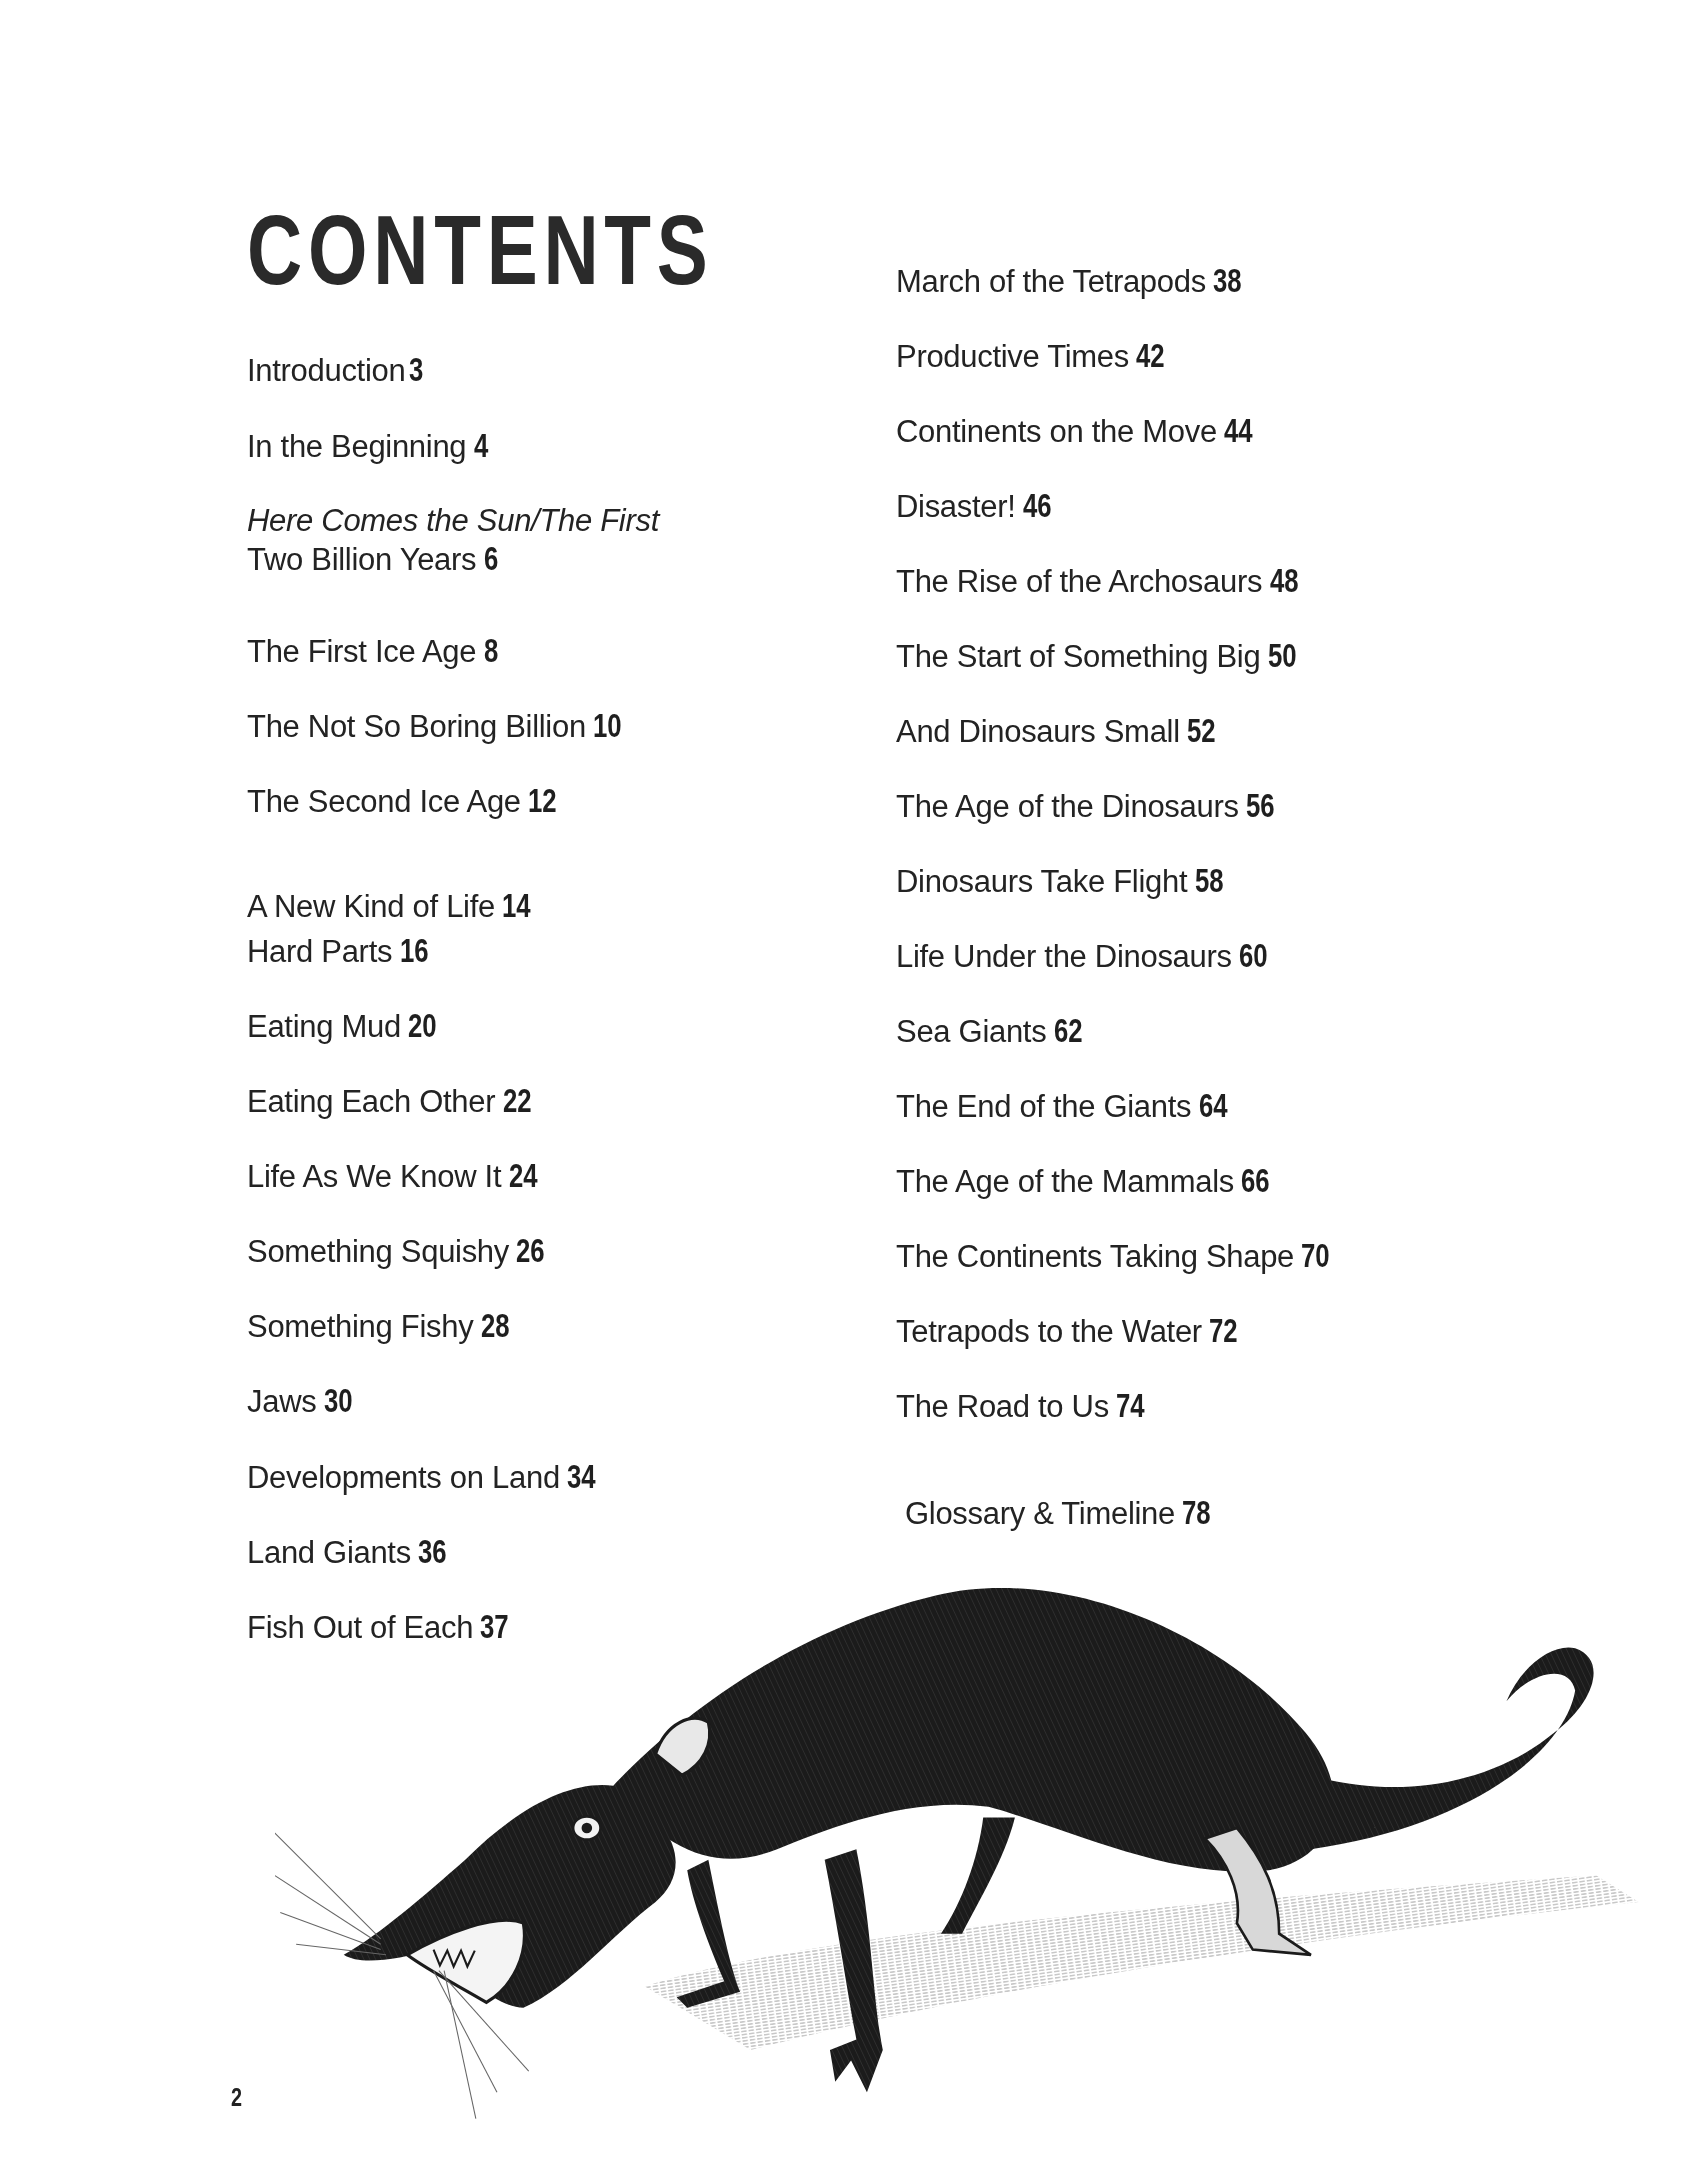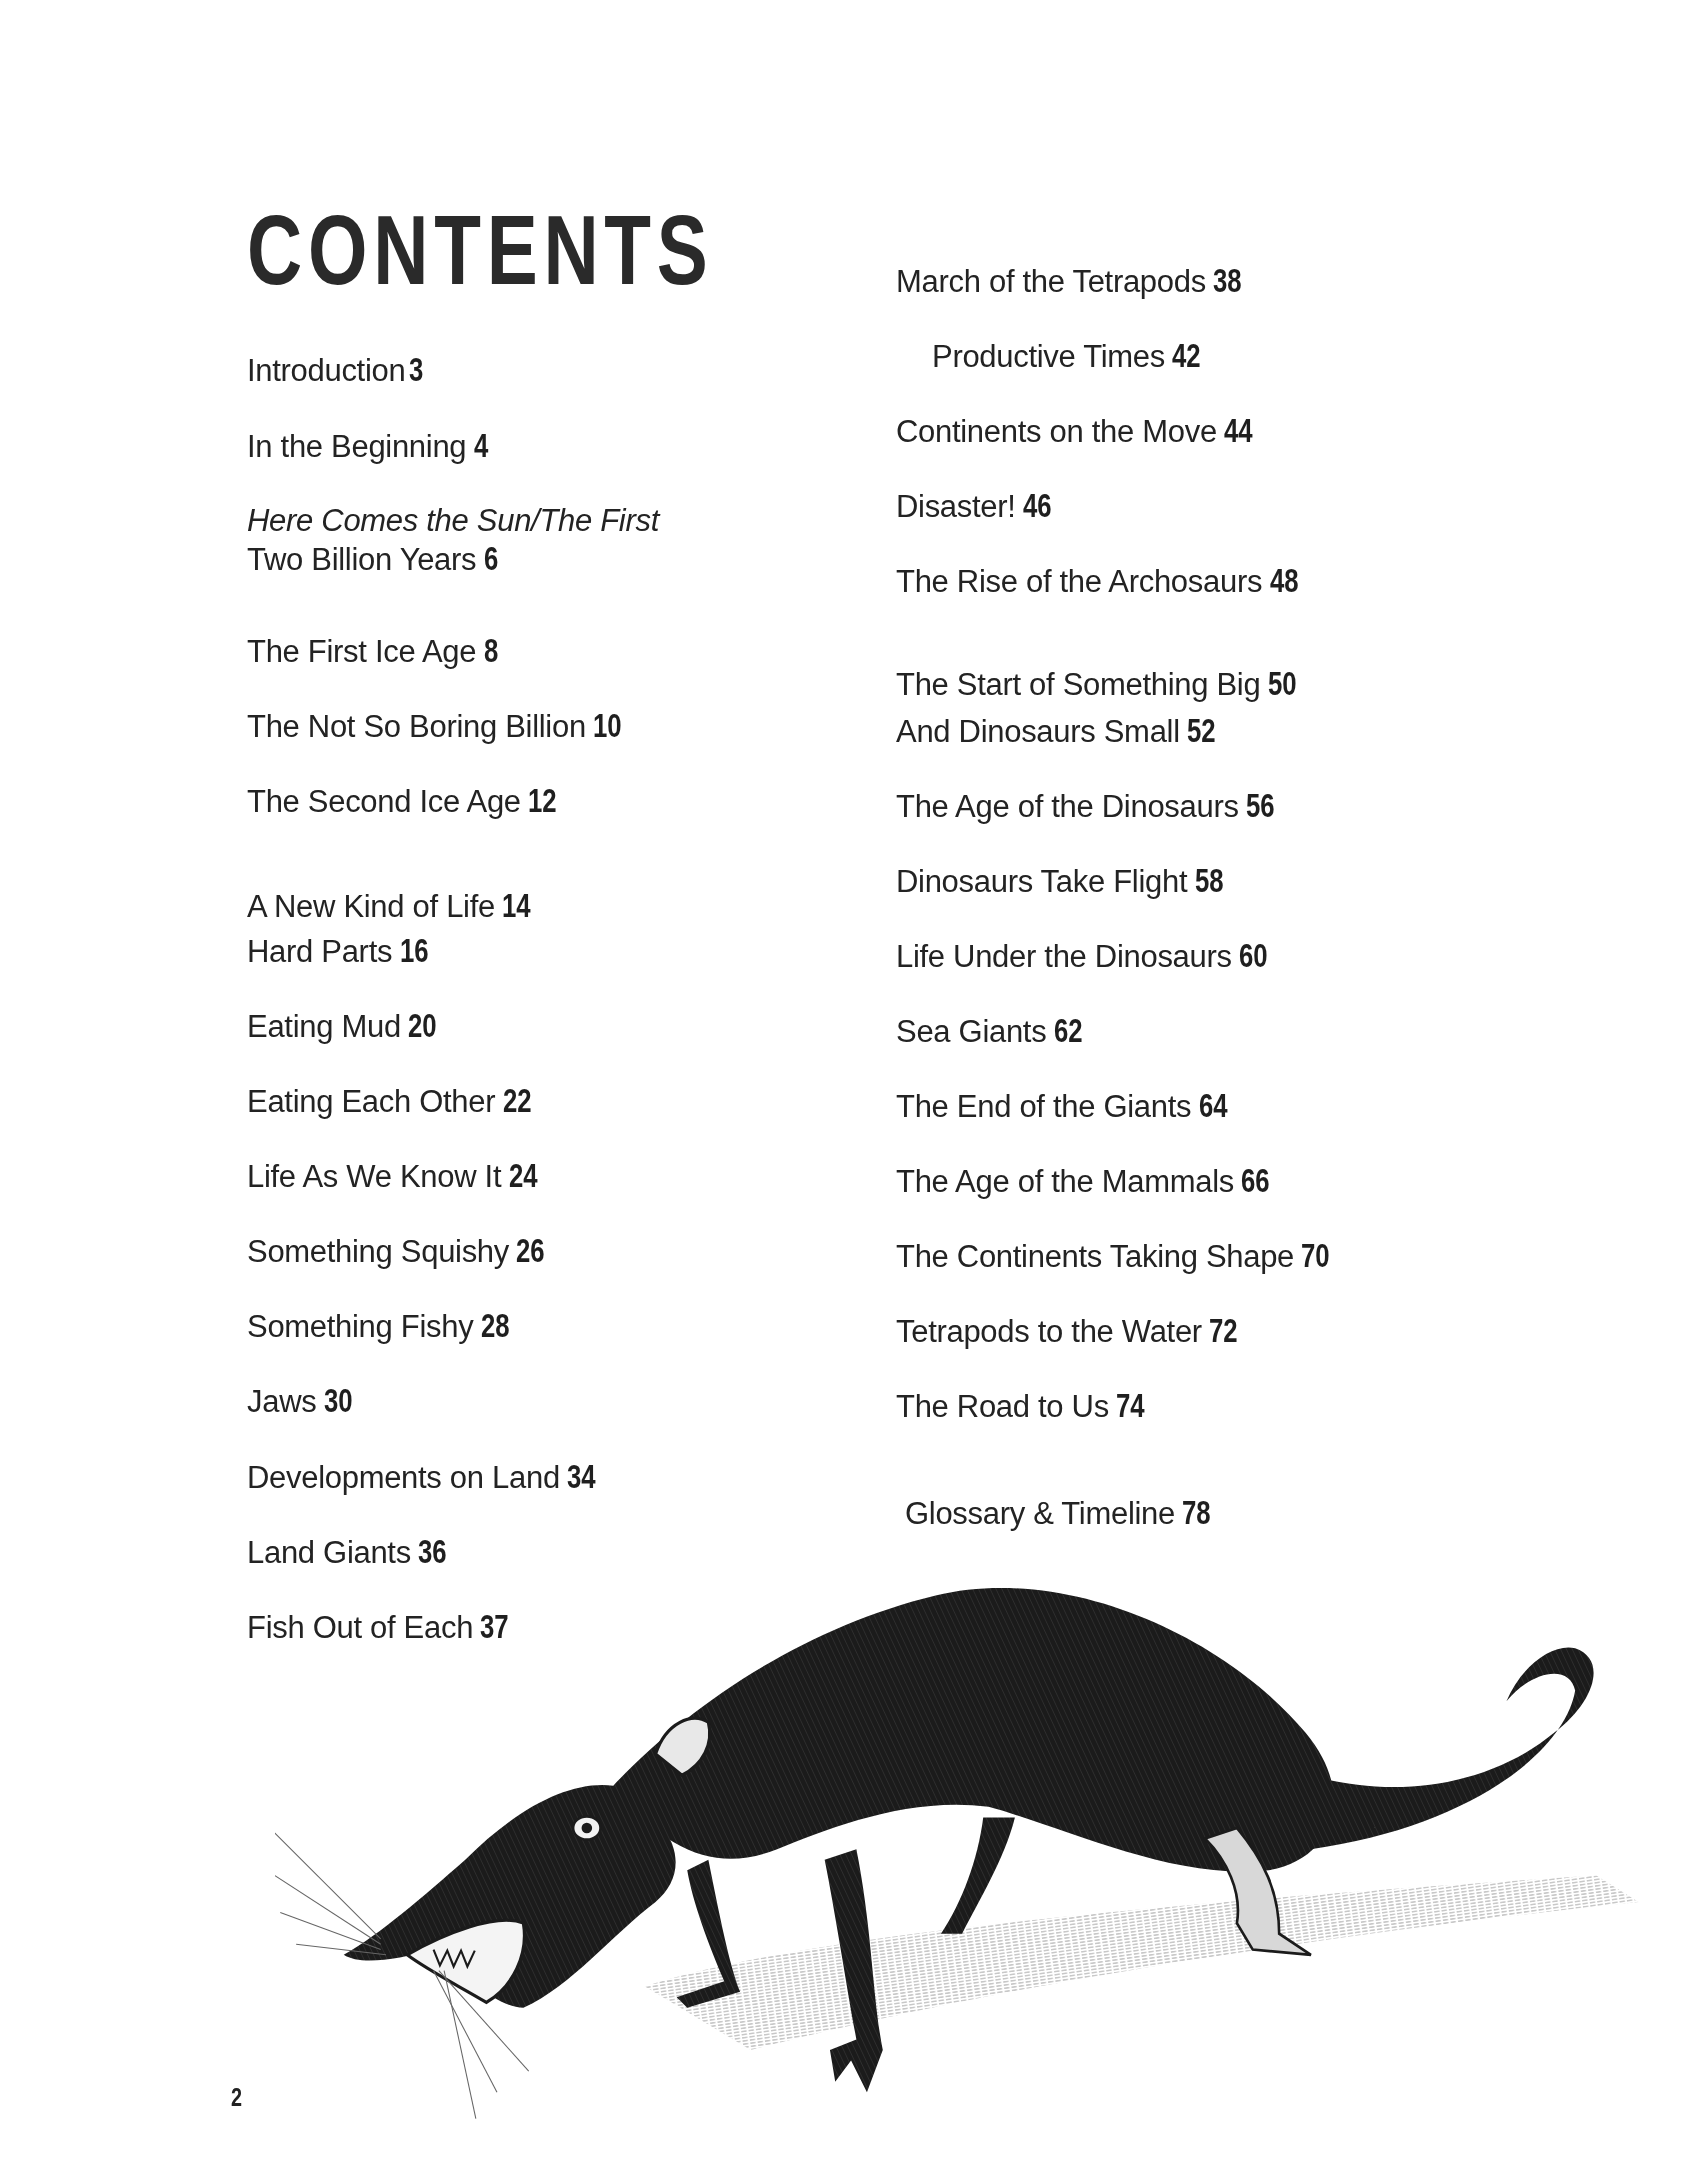--- a/index.html
+++ b/index.html
@@ -91,33 +91,33 @@
   </div>
   <div class="entry" style="left:0; top:1608px;">
     <span class="label">Fish Out of Each</span><span class="page">37</span>
   </div>
 </div>
 
 <div class="col right">
   <div class="entry" style="left:0; top:262px;">
     <span class="label">March of the Tetrapods</span><span class="page">38</span>
   </div>
-  <div class="entry" style="left:0; top:337px;margin-left:36px;">
+  <div class="entry" style="left:0; top:337px;">
     <span class="label">Productive Times</span><span class="page">42</span>
   </div>
   <div class="entry" style="left:0; top:412px;">
     <span class="label">Continents on the Move</span><span class="page">44</span>
   </div>
   <div class="entry" style="left:0; top:487px;">
     <span class="label">Disaster!</span><span class="page">46</span>
   </div>
   <div class="entry" style="left:0; top:562px;">
     <span class="label">The Rise of the Archosaurs</span><span class="page">48</span>
   </div>
-  <div class="entry" style="left:0; top:637px;margin-top:28px;">
+  <div class="entry" style="left:0; top:637px;">
     <span class="label">The Start of Something Big</span><span class="page">50</span>
   </div>
   <div class="entry" style="left:0; top:712px;">
     <span class="label">And Dinosaurs Small</span><span class="page">52</span>
   </div>
   <div class="entry" style="left:0; top:787px;">
     <span class="label">The Age of the Dinosaurs</span><span class="page">56</span>
   </div>
   <div class="entry" style="left:0; top:862px;">
     <span class="label">Dinosaurs Take Flight</span><span class="page">58</span>

